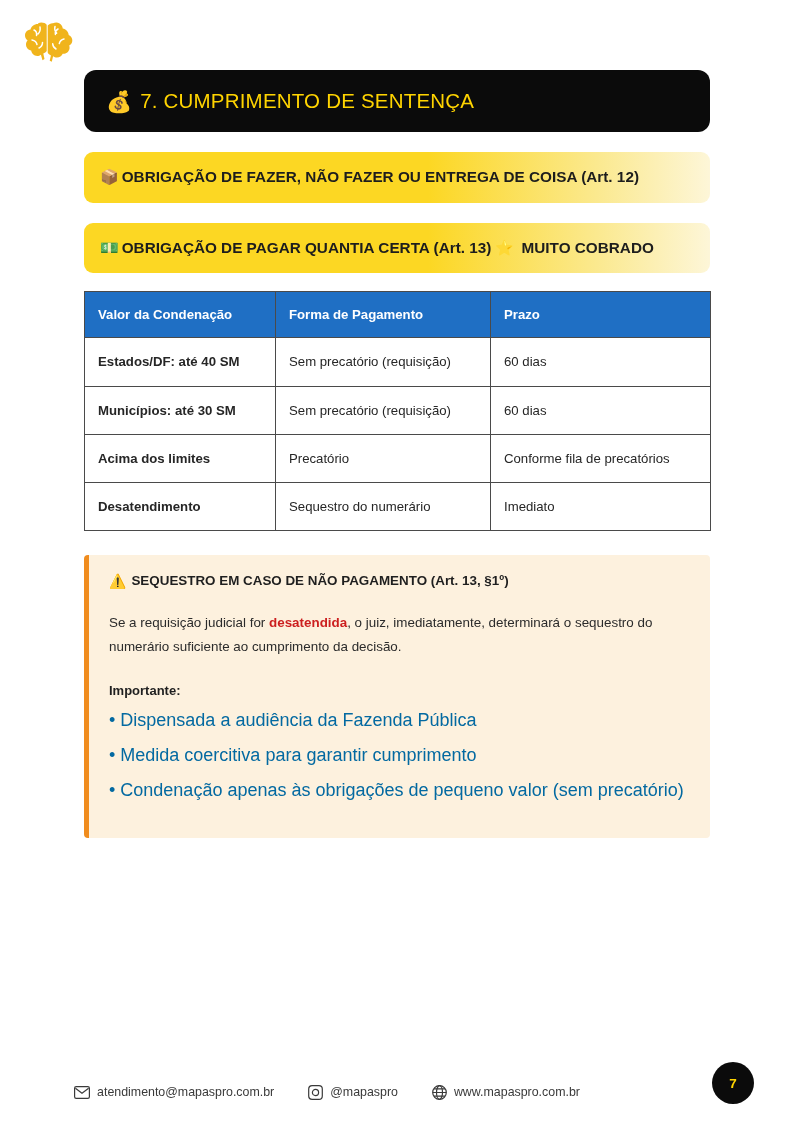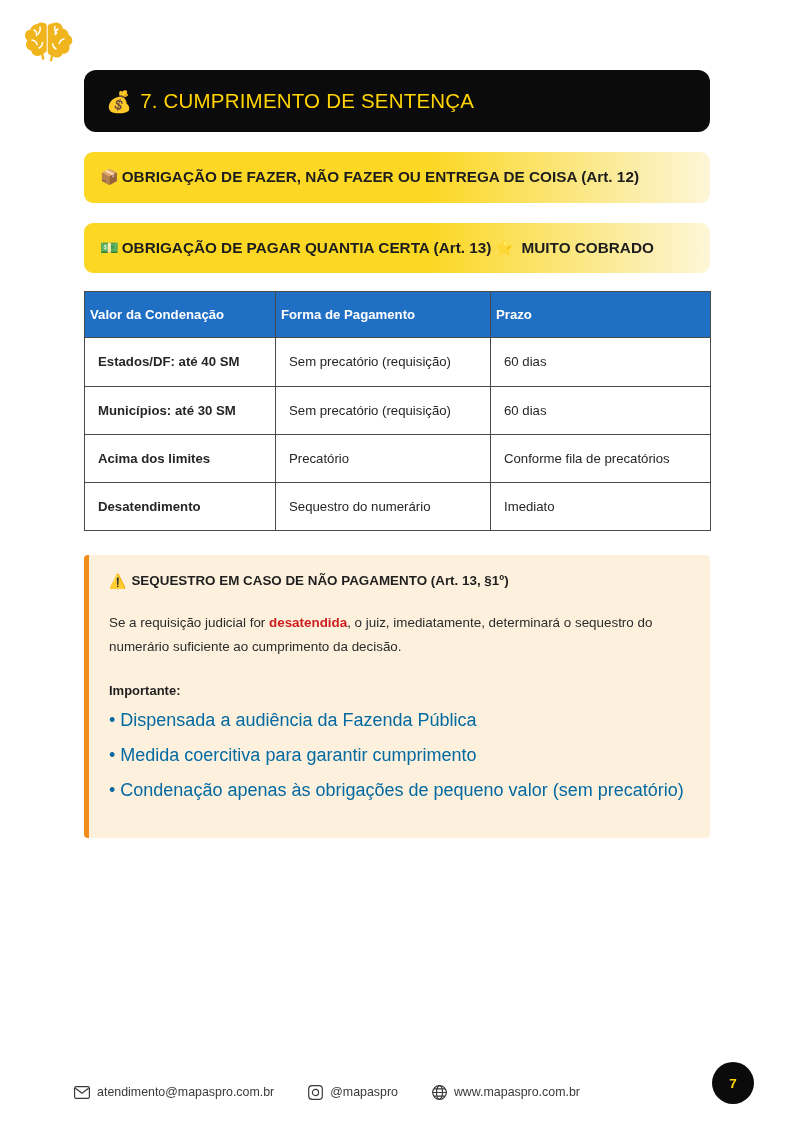--- a/index.html
+++ b/index.html
@@ -92,21 +92,21 @@
     border-collapse: collapse;
     border: 1px solid #4a4a4a;
     table-layout: fixed;
   }
   .table th {
     background: #1f6fc4;
     color: #ffffff;
     font-size: 13.2px;
     font-weight: bold;
     text-align: left;
-    padding: 15px 13px 15px 5px;
+    padding: 15px 13px 15px 13px;
     border-right: 1px solid #4a4a4a;
     vertical-align: middle;
   }
   .table th:last-child { border-right: none; }
   .table td {
     border-top: 1px solid #4a4a4a;
     border-right: 1px solid #4a4a4a;
     padding: 13px 13px;
     font-size: 13.2px;
     line-height: 1.6;

